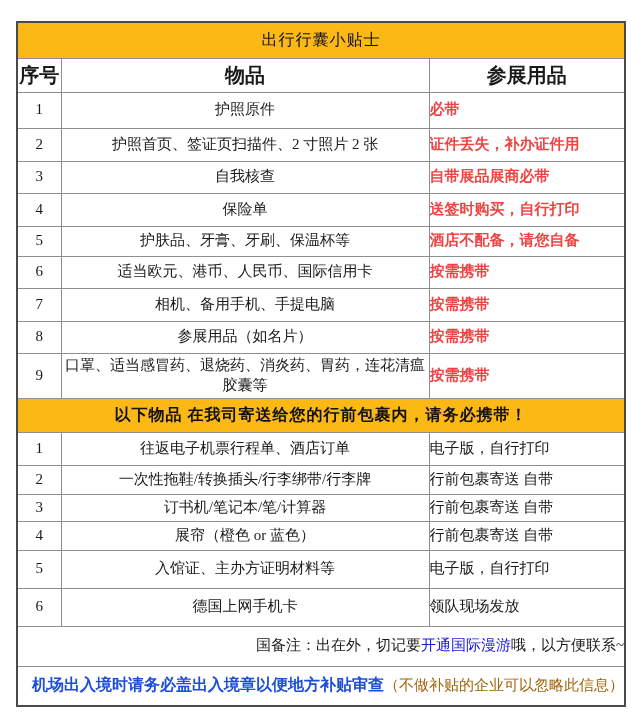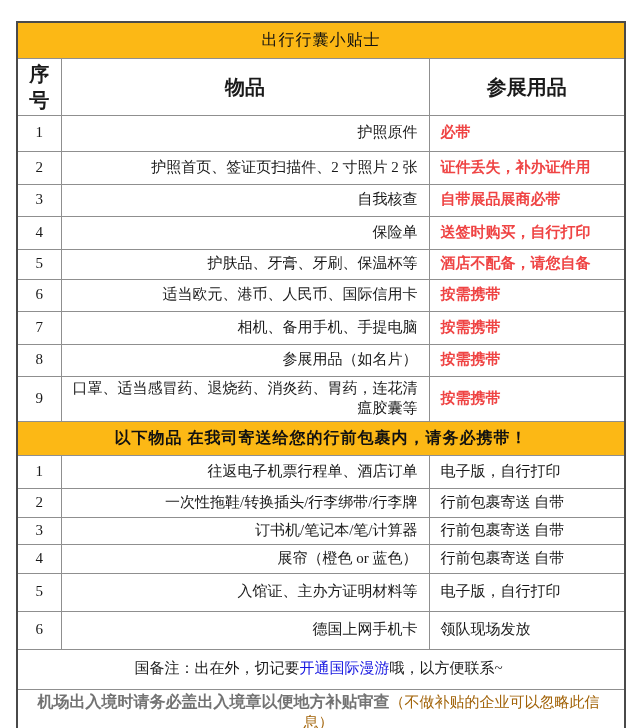--- a/index.html
+++ b/index.html
@@ -23,21 +23,21 @@
     width: 608px;
     border-collapse: collapse;
     table-layout: fixed;
     border: 2px solid #4a4a4a;
   }
   table.checklist td {
     border: 1px solid #8f8f8f;
     font-size: 15px;
     color: #1a1a1a;
     line-height: 1.3;
-    padding: 2px 11px;
+    padding: 2px 0;
     overflow: hidden;
   }
   col.c-num   { width: 44px; }
   col.c-item  { width: 368px; }
   col.c-check { width: 196px; }
 
   tr.banner-row td {
     background: #fcb815;
     text-align: center;
     font-size: 16px;
@@ -46,40 +46,40 @@
   }
   tr.banner-row.bold td { font-weight: bold; margin-left: 35px; }
 
   tr.head-row td {
     text-align: center;
     font-weight: bold;
     font-size: 20px;
   }
 
   td.num-cell   { text-align: center; }
-  td.item-cell  { text-align: right; padding-left: 6px; }
+  td.item-cell  { text-align: center; padding-left: 6px; }
   td.check-cell { text-align: left; padding-left: 12px; }
 
   tr.alert td.check-cell {
     color: #ef4444;
     font-weight: bold;
   }
 
   tr.note-row td {
-    text-align: center;
+    text-align: right;
     padding-left: 6px;
     font-size: 15px;
   }
   .note-highlight { color: #1616e0; }
   tr.note-row.big td {
     font-family: "Liberation Sans", "DejaVu Sans", sans-serif;
     font-size: 15px;
   }
   .note2-main {
-    color: #737373;
+    color: #1d4ed8;
     font-weight: bold;
     font-size: 16px;
   }
   .note2-suffix {
     color: #a16207;
     font-weight: normal;
   }
 
   
   tr.h36 { height: 36px; }

